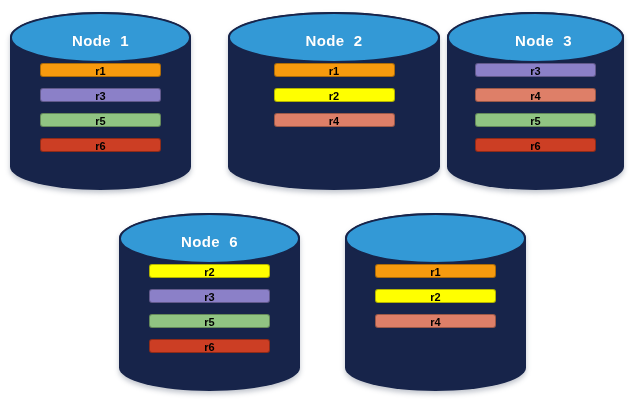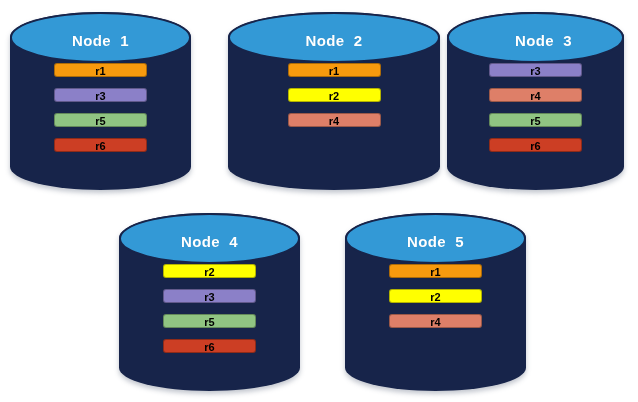--- a/index.html
+++ b/index.html
@@ -69,21 +69,21 @@
     position: absolute;
     left: 0;
     width: 100%;
     z-index: 4;
     display: flex;
     flex-direction: column;
     align-items: center;
   }
 
   .shard {
-    width: 93px;
+    width: 121px;
     height: 14px;
     border-radius: 3px;
     margin-bottom: 11px;
     color: #000000;
     font-weight: bold;
     font-size: 11px;
     line-height: 14px;
     text-align: center;
     box-sizing: border-box;
     border: 1px solid rgba(0,0,0,0.30);
@@ -122,31 +122,30 @@
       <div class="shard-stack" style="top: 51px;">
         <div class="shard" style="background: rgb(139, 128, 200);">r3</div>
         <div class="shard" style="background: rgb(222, 127, 104);">r4</div>
         <div class="shard" style="background: rgb(144, 196, 130);">r5</div>
         <div class="shard" style="background: rgb(204, 62, 36);">r6</div>
       </div>
     </div>
     <div class="node" style="left: 119px; top: 213px; width: 181px; height: 178px;">
       <div class="cyl-body"></div>
       <div class="cyl-top" style="background: rgb(51, 153, 214);"></div>
-      <div class="node-label" style="top: 20px; color: rgb(255, 255, 255);">Node  4</div>
+      <div class="node-label" style="top: 20px; color: rgb(255, 255, 255);">Node  6</div>
       <div class="shard-stack" style="top: 51px;">
         <div class="shard" style="background: rgb(255, 255, 0);">r2</div>
         <div class="shard" style="background: rgb(139, 128, 200);">r3</div>
         <div class="shard" style="background: rgb(144, 196, 130);">r5</div>
         <div class="shard" style="background: rgb(204, 62, 36);">r6</div>
       </div>
     </div>
     <div class="node" style="left: 345px; top: 213px; width: 181px; height: 178px;">
       <div class="cyl-body"></div>
       <div class="cyl-top" style="background: rgb(51, 153, 214);"></div>
-      <div class="node-label" style="top: 20px; color: rgb(255, 255, 255);">Node  5</div>
       <div class="shard-stack" style="top: 51px;">
         <div class="shard" style="background: rgb(247, 154, 14);">r1</div>
         <div class="shard" style="background: rgb(255, 255, 0);">r2</div>
         <div class="shard" style="background: rgb(222, 127, 104);">r4</div>
       </div>
     </div>
   </div>
 
 </body></html>

